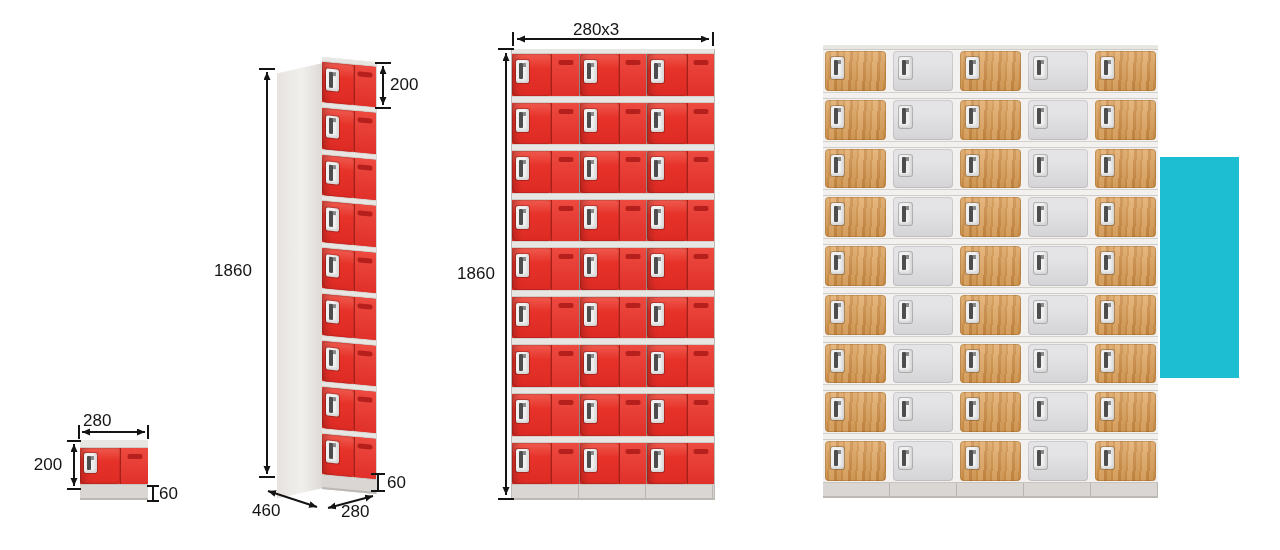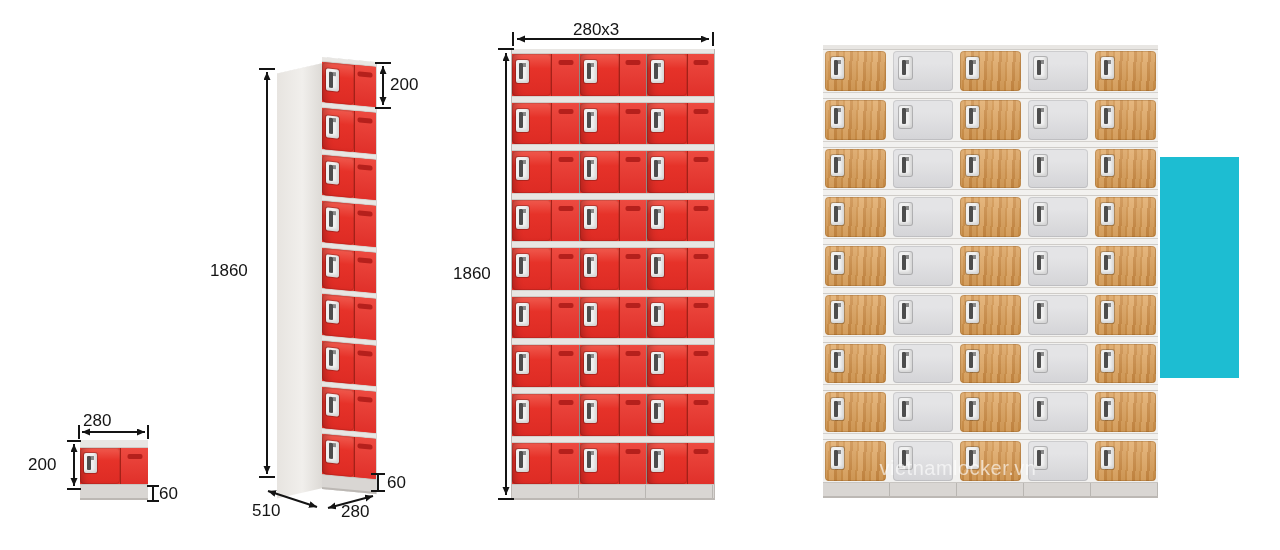--- a/index.html
+++ b/index.html
@@ -8,21 +8,21 @@
     --gray-door:#d8d8da; --gray-door-light:#e4e4e6;
     --frame:#e8e6e3; --sep5:#f2f1ef; --base:#d9d6d3; --base-edge:#bcb8b4;
     --side:#edebe8; --cyan:#1dbdd2; --dim:#141414; --plate:#f1f1f1; --latch:#4d4d4d;
   }
   html,body{margin:0;padding:0;background:#fff;}
   #canvas{position:relative;width:1280px;height:550px;background:#fff;overflow:hidden;
           font-family:"Liberation Sans",sans-serif;}
   .abs{position:absolute;}
   
   .dimlabel{position:absolute;font-size:17px;color:var(--dim);line-height:1;z-index:6;}
-  .tc{}.tr{text-align:left}.tl{text-align:left}
+  .tc{}.tr{text-align:center}.tl{text-align:left}
   
   .unit{position:absolute;z-index:2;display:flex;flex-direction:column;}
   .topstrip{height:4px;background:var(--frame);border-bottom:1px solid #cfccc8;}
   .basestrip{height:13px;background:var(--base);border-top:1px solid #c8c5c1;border-bottom:2px solid var(--base-edge);}
   .seg3{background:repeating-linear-gradient(90deg,var(--base) 0 66px,#b9b6b2 66px 67px);}
   .seg5{background:repeating-linear-gradient(90deg,var(--base) 0 66px,#b9b6b2 66px 67px);}
   .gridbody{flex:1;display:flex;flex-direction:column;}
   .lrow{flex:1;display:flex;gap:1px;background:#8d8a86;}
   .lsep{height:5px;background:var(--frame);border-top:1px solid #d4d1cd;border-bottom:1px solid #cfccc8;flex:none;}
   .lsep.w{background:var(--sep5);}
@@ -908,19 +908,18 @@
     <line x1="506" y1="53" x2="506" y2="495" marker-start="url(#ar)" marker-end="url(#ar)"></line>
     <path class="cap" d="M498,49 H514 M498,499 H514"></path>
   </svg>
 
   <div class="dimlabel tc" style="left:83px;top:412px;width:60px">280</div>
   <div class="dimlabel tr" style="left:28px;top:456px;width:40px">200</div>
   <div class="dimlabel tl" style="left:159px;top:485px;width:30px">60</div>
   <div class="dimlabel tr" style="left:210px;top:262px;width:46px">1860</div>
   <div class="dimlabel tl" style="left:390px;top:76px;width:40px">200</div>
   <div class="dimlabel tl" style="left:387px;top:474px;width:30px">60</div>
-  <div class="dimlabel tc" style="left:252px;top:502px;width:50px">510</div>
+  <div class="dimlabel tc" style="left:252px;top:502px;width:50px">460</div>
   <div class="dimlabel tc" style="left:341px;top:503px;width:50px">280</div>
   <div class="dimlabel tc" style="left:573px;top:21px;width:80px">280x3</div>
   <div class="dimlabel tr" style="left:453px;top:265px;width:46px">1860</div>
 
-  <div id="watermark" class="abs">vietnamlocker.vn</div>
 </div>
 
 </body></html>

